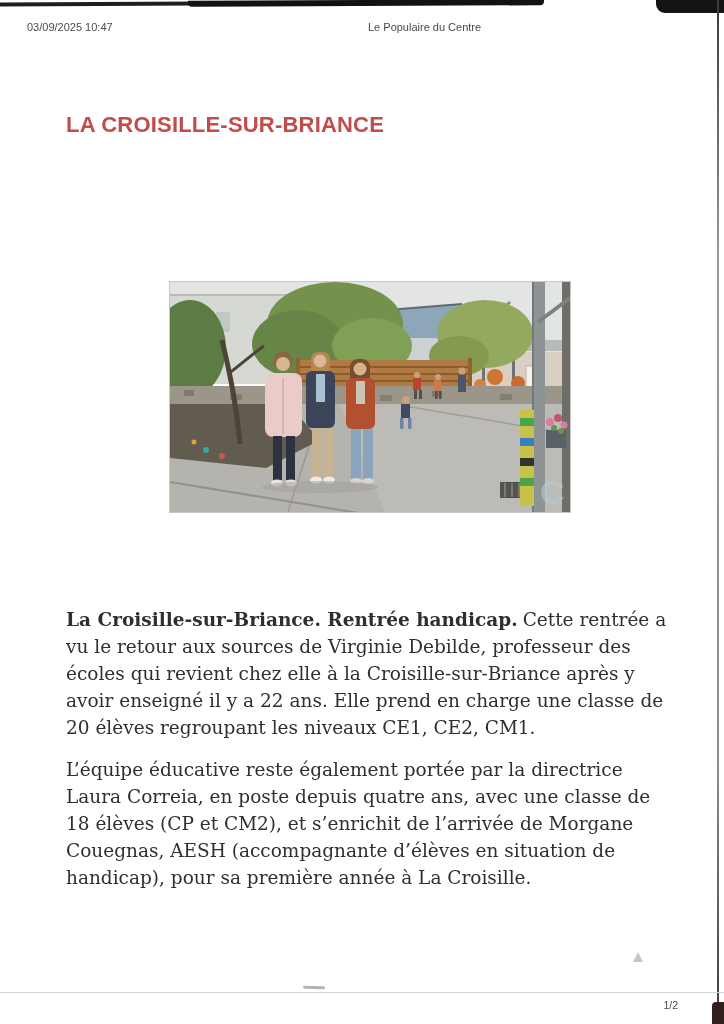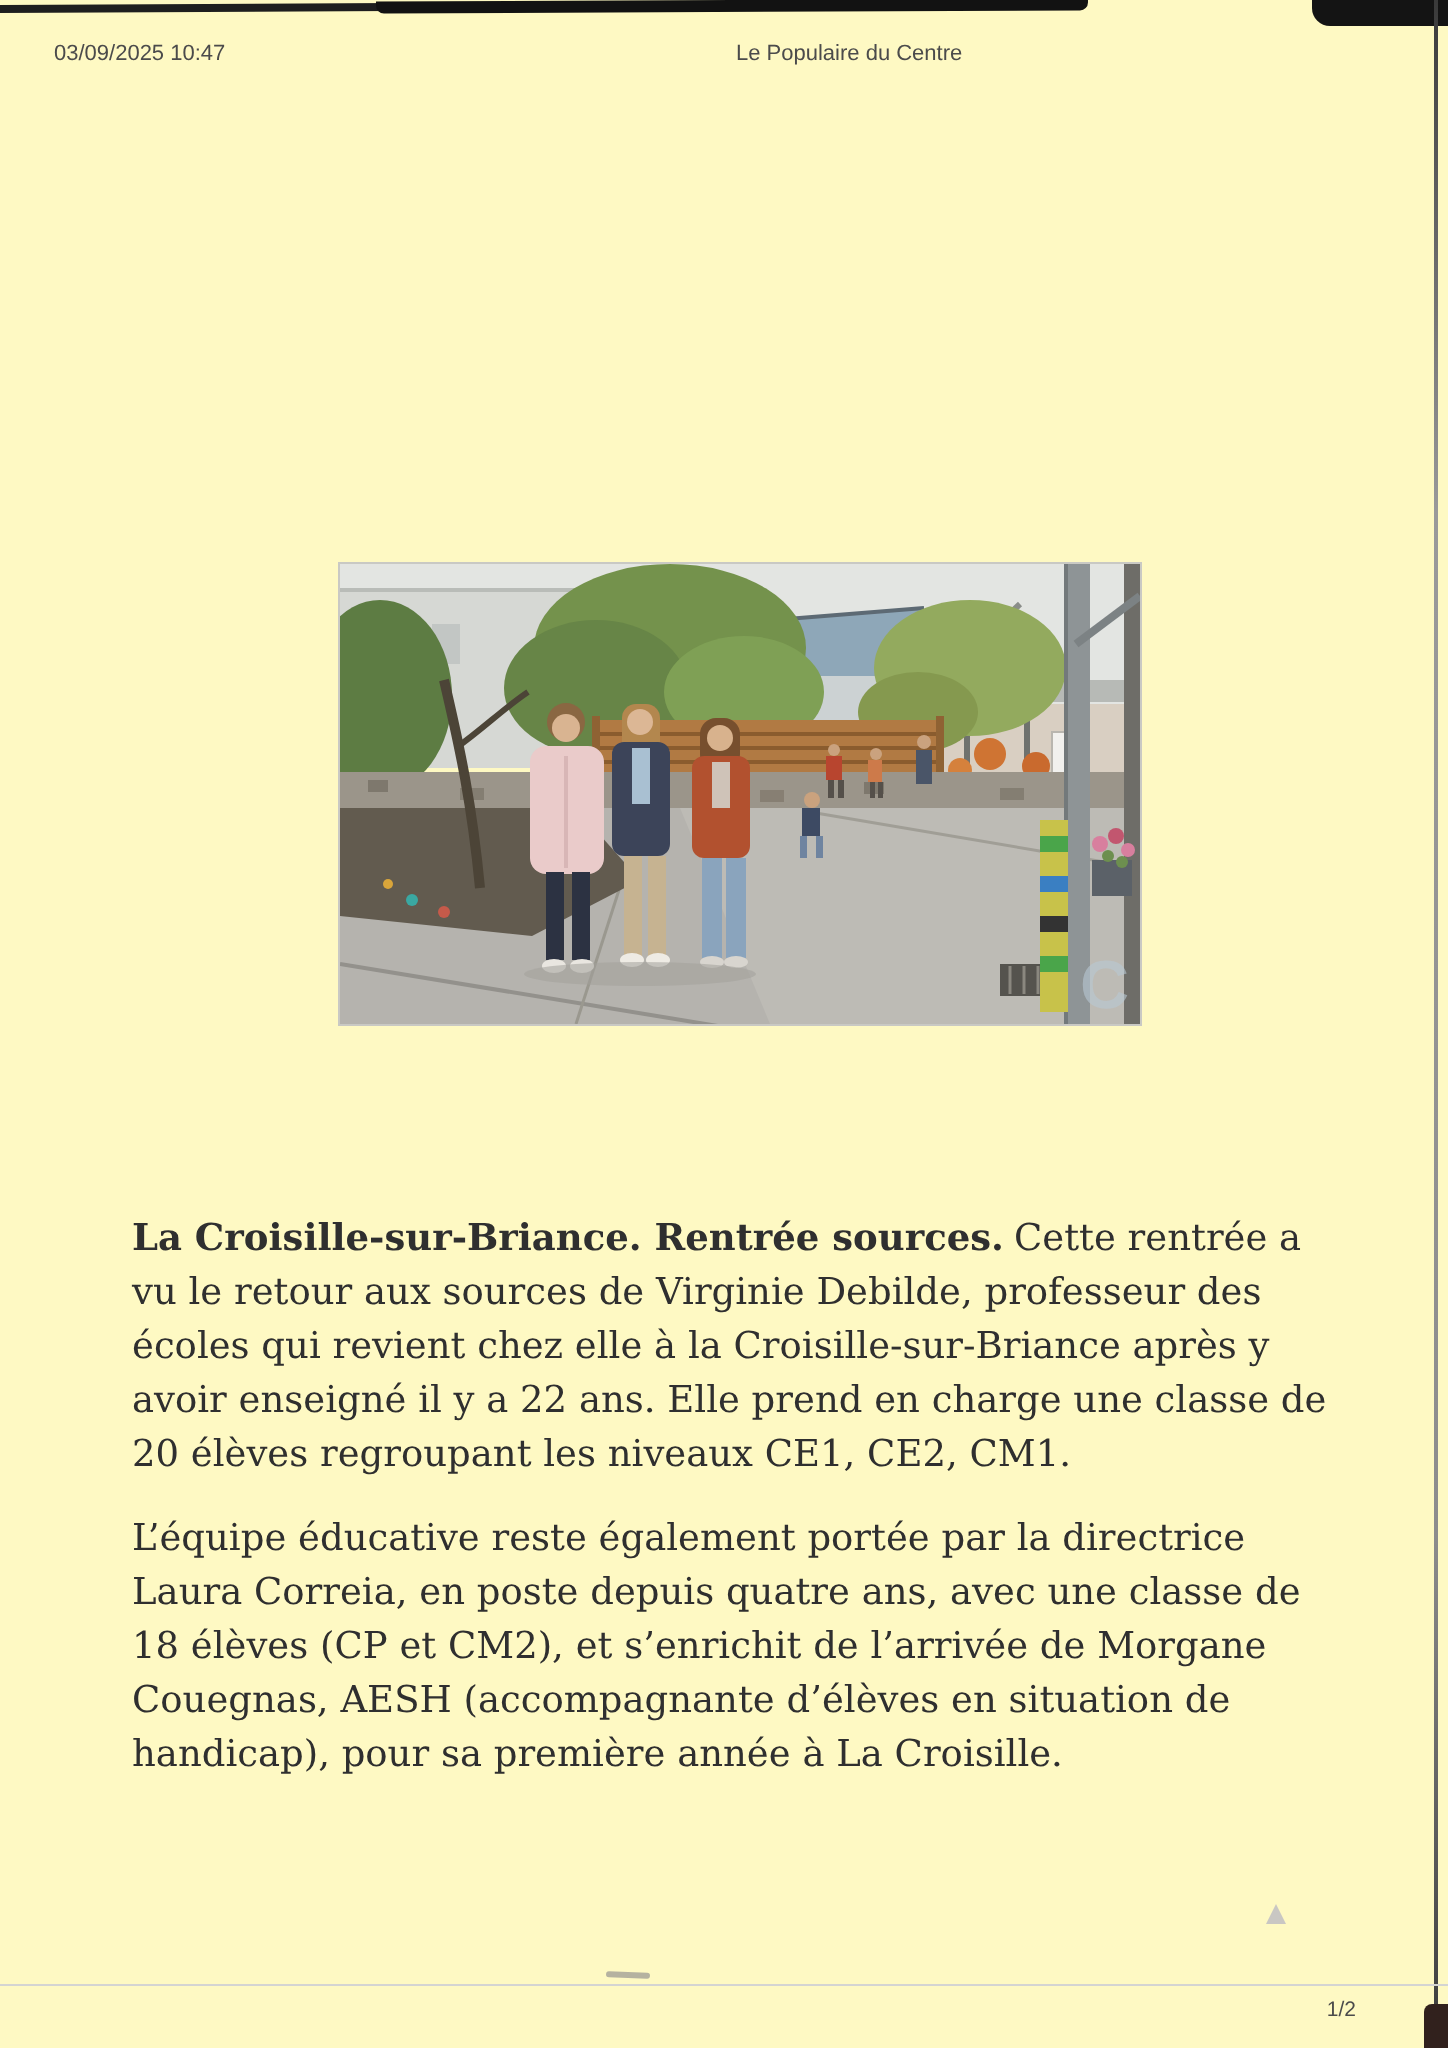--- a/index.html
+++ b/index.html
@@ -1,18 +1,18 @@
 <!DOCTYPE html>
 <html style="--kicker-red: #c24b4c; --title-black: #2b2b2b; --caption-gray: #8c8c8c; --body-text: #2f2f2f;"><head>
 <meta charset="utf-8">
 <style>
   html,body{margin:0;padding:0;background:#e9e9e9;}
   .page{
     position:relative;width:724px;height:1024px;margin:0 auto;
-    background:#fef9c3;overflow:hidden;
+    background:#ffffff;overflow:hidden;
     font-family:"Liberation Sans",sans-serif;color:#2e2e2e;
   }
   
   .scan-top-1{position:absolute;left:0;top:2px;width:196px;height:4px;background:#1e1e1e;transform:rotate(-.3deg);}
   .scan-top-2{position:absolute;left:188px;top:0;width:356px;height:6px;background:#121212;border-radius:0 0 4px 4px;transform:rotate(-.25deg);}
   .scan-top-3{position:absolute;right:0;top:0;width:68px;height:13px;background:#141414;border-radius:0 0 0 9px;}
   .scan-right-line{position:absolute;left:717px;top:0;width:2px;height:1024px;
     background:linear-gradient(#3a3a3a,#9a9a9a 25%,#8d8d8d 75%,#3a3a3a);}
   .scan-bottom-right{position:absolute;left:712px;top:1002px;width:12px;height:22px;background:#31211d;border-radius:4px 0 0 0;}
   .scan-fold-line{position:absolute;left:0;top:992px;width:724px;height:1px;background:#d4d4d2;}
@@ -48,20 +48,21 @@
   <div class="scan-top-3"></div>
   <div class="scan-right-line"></div>
   <div class="scan-bottom-right"></div>
   <div class="scan-fold-line"></div>
   <div class="scan-smudge"></div>
   <div class="scan-arrow"></div>
 
   <div class="hdr-time">03/09/2025 10:47</div>
   <div class="hdr-pub">Le Populaire du Centre</div>
 
+  <div class="kicker">LA CROISILLE-SUR-BRIANCE</div>
 
   <div class="photo">
     <svg viewBox="0 0 400 230" preserveAspectRatio="none">
 
       <g>
         <rect x="0" y="0" width="400" height="80" fill="#e3e5e2"></rect>
         <rect x="0" y="12" width="118" height="4" fill="#b9bcb8"></rect>
         <rect x="0" y="14" width="118" height="88" fill="#d6d8d4"></rect>
         <rect x="16" y="30" width="14" height="20" fill="#c2c6c4"></rect>
         <rect x="46" y="30" width="14" height="20" fill="#c2c6c4"></rect>
@@ -190,19 +191,19 @@
         <circle cx="394" cy="143" r="3.5" fill="#d87f9e"></circle>
           <circle cx="384" cy="146" r="3" fill="#6d8f4f"></circle>
         <circle cx="391" cy="149" r="3" fill="#6d8f4f"></circle>
         <text x="370" y="222" font-family="Liberation Sans, sans-serif" font-size="34" font-weight="bold" fill="#b9c9d4" opacity=".6">C</text>
       </g>
     </svg>
   </div>
 
 
   <div class="body-text">
-    <p><span class="para-lead">La Croisille-sur-Briance. Rentrée sources.</span><span>Cette rentrée a vu le retour aux sources de Virginie Debilde, professeur des écoles qui revient chez elle à la Croisille-sur-Briance après y avoir enseigné il y a 22 ans. Elle prend en charge une classe de 20 élèves regroupant les niveaux CE1, CE2, CM1.</span></p>
+    <p><span class="para-lead">La Croisille-sur-Briance. Rentrée handicap.</span><span>Cette rentrée a vu le retour aux sources de Virginie Debilde, professeur des écoles qui revient chez elle à la Croisille-sur-Briance après y avoir enseigné il y a 22 ans. Elle prend en charge une classe de 20 élèves regroupant les niveaux CE1, CE2, CM1.</span></p>
     <p><span>L’équipe éducative reste également portée par la directrice Laura Correia, en poste depuis quatre ans, avec une classe de 18 élèves (CP et CM2), et s’enrichit de l’arrivée de Morgane Couegnas, AESH (accompagnante d’élèves en situation de handicap), pour sa première année à La Croisille.</span></p>
   </div>
 
   <div class="ftr-page">1/2</div>
 
 </div>
 
 </body></html>

